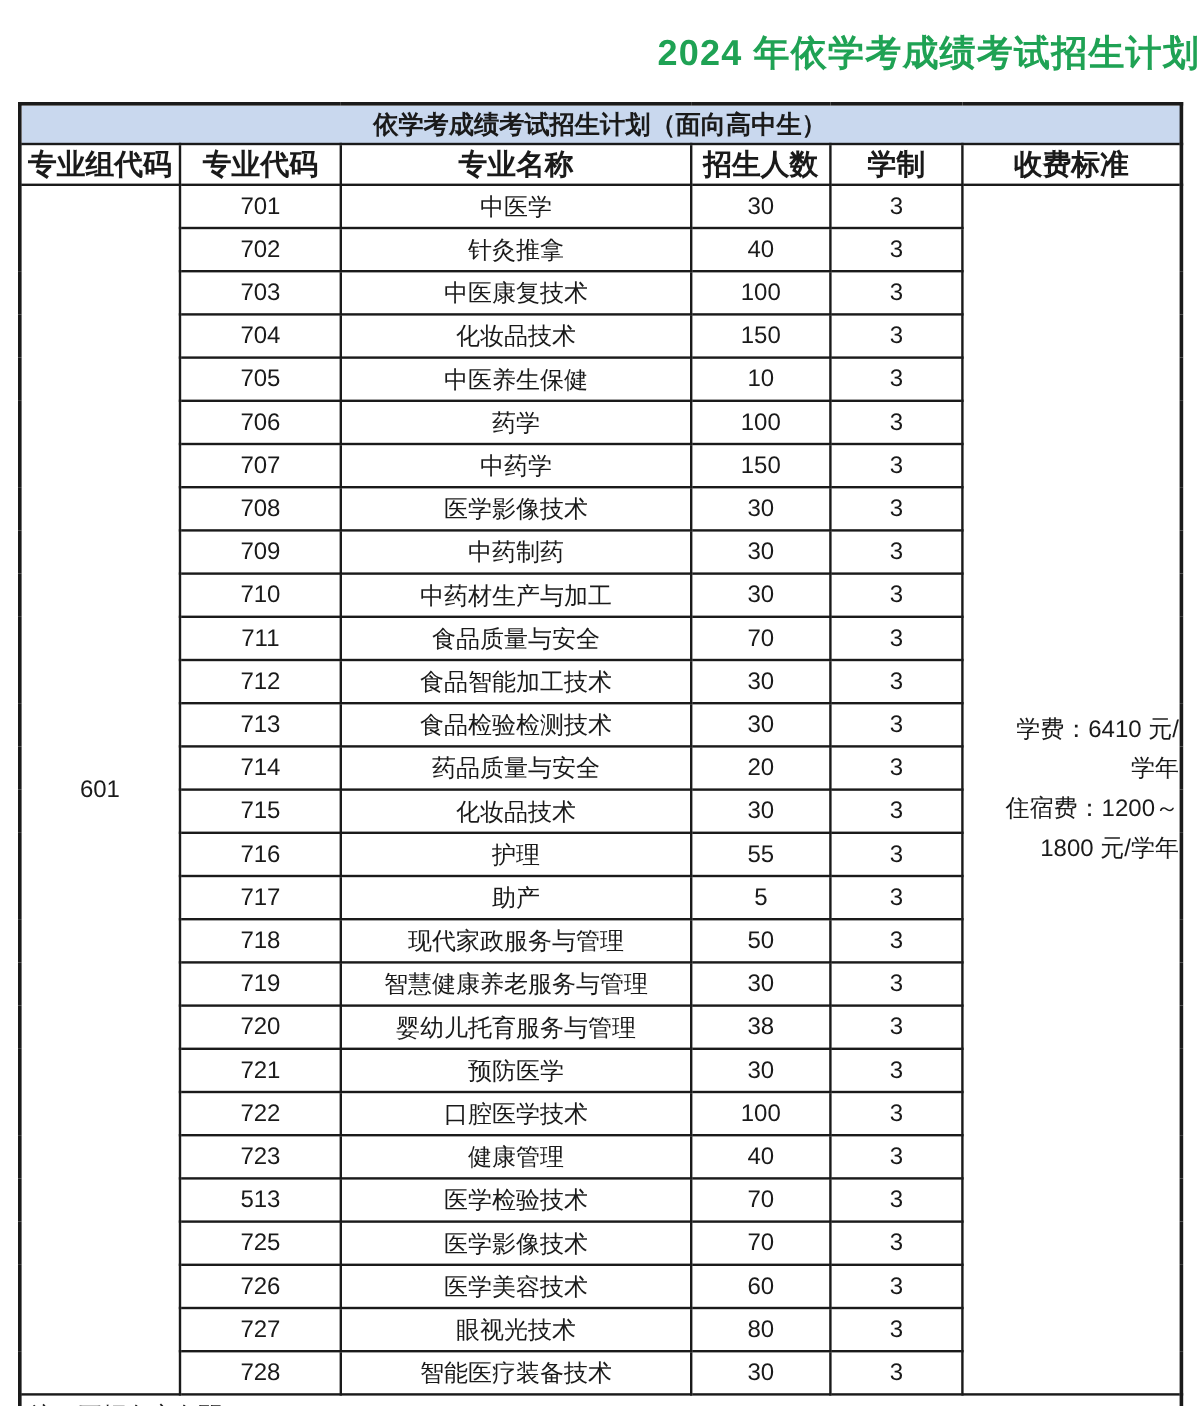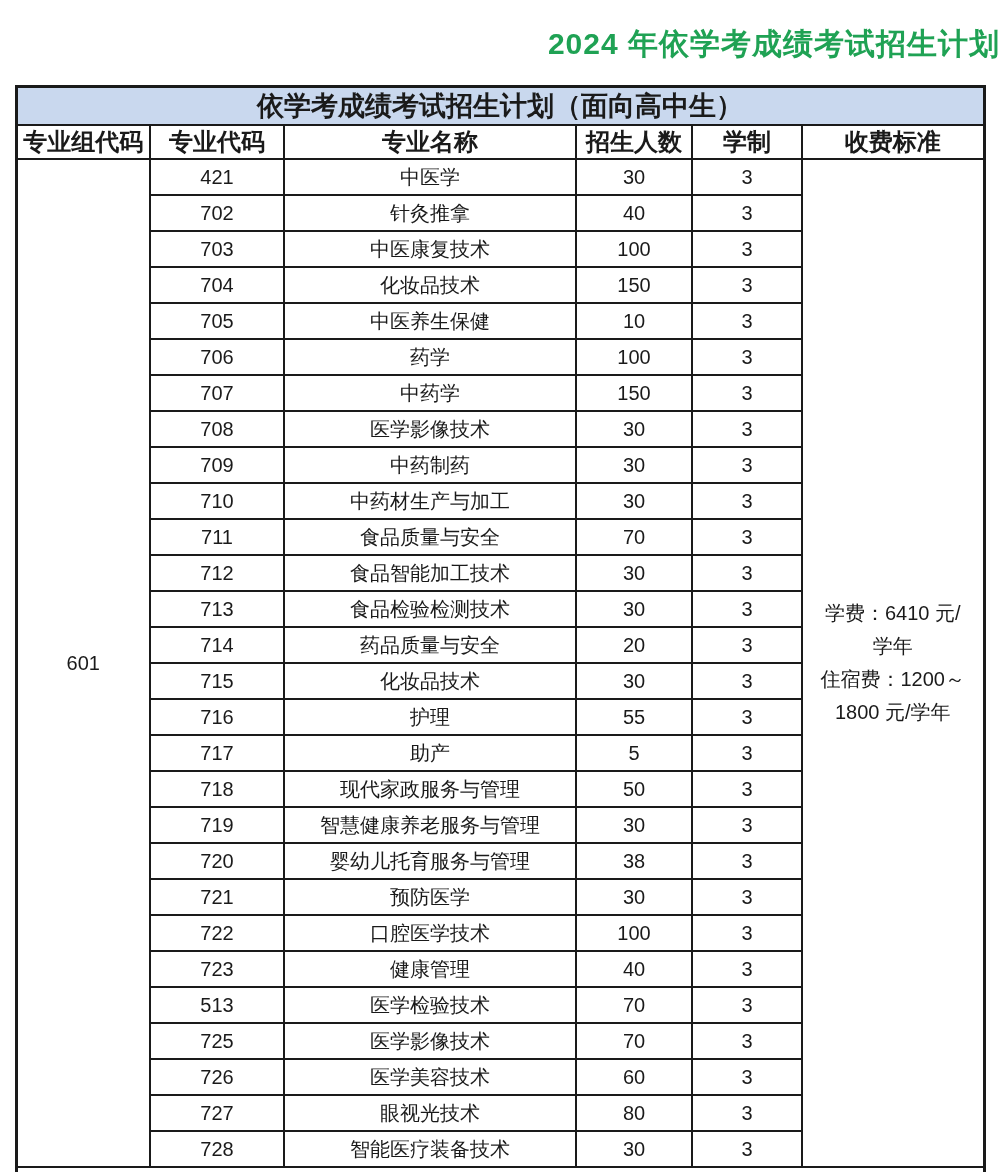--- a/index.html
+++ b/index.html
@@ -32,21 +32,21 @@
     padding: 0;
     font-size: 20px;
     text-align: center;
     vertical-align: middle;
     overflow: hidden;
     white-space: nowrap;
   }
   tr.subtitle-row th {
     background: #c9d8ee;
     height: 31px;
-    font-size: 27px;
+    font-size: 21px;
     font-weight: bold;
   }
   tr.colhead-row th {
     height: 32px;
     font-size: 24px;
     font-weight: bold;
     background: #ffffff;
   }
   tbody td { height: 34px; }
   td.name-cell {
@@ -55,21 +55,21 @@
     margin-top: 21px;
   }
   td.group-cell {
     font-size: 20px;
   }
   td.fee-cell {
     white-space: normal;
     font-size: 21px;
     line-height: 33px;
   }
-  td.fee-cell .fee-line { text-align: center; }
+  td.fee-cell .fee-line { text-align: right; }
   tfoot td.note-cell {
     height: 35px;
     text-align: left;
     padding-left: 8px;
     font-size: 20px;
   }
 </style>
 </head>
 <body>
 
@@ -93,21 +93,21 @@
       <th>专业代码</th>
       <th>专业名称</th>
       <th>招生人数</th>
       <th>学制</th>
       <th>收费标准</th>
     </tr>
   </thead>
   <tbody id="rows-body">
       <tr>
         <td rowspan="28" class="group-cell">601</td>
-        <td>421</td>
+        <td>701</td>
         <td class="name-cell">中医学</td>
         <td>30</td>
         <td>3</td>
         <td rowspan="28" class="fee-cell">
           <div class="fee-line">学费：6410 元/</div>
           <div class="fee-line">学年</div>
           <div class="fee-line">住宿费：1200～</div>
           <div class="fee-line">1800 元/学年</div>
         </td>
       </tr>

